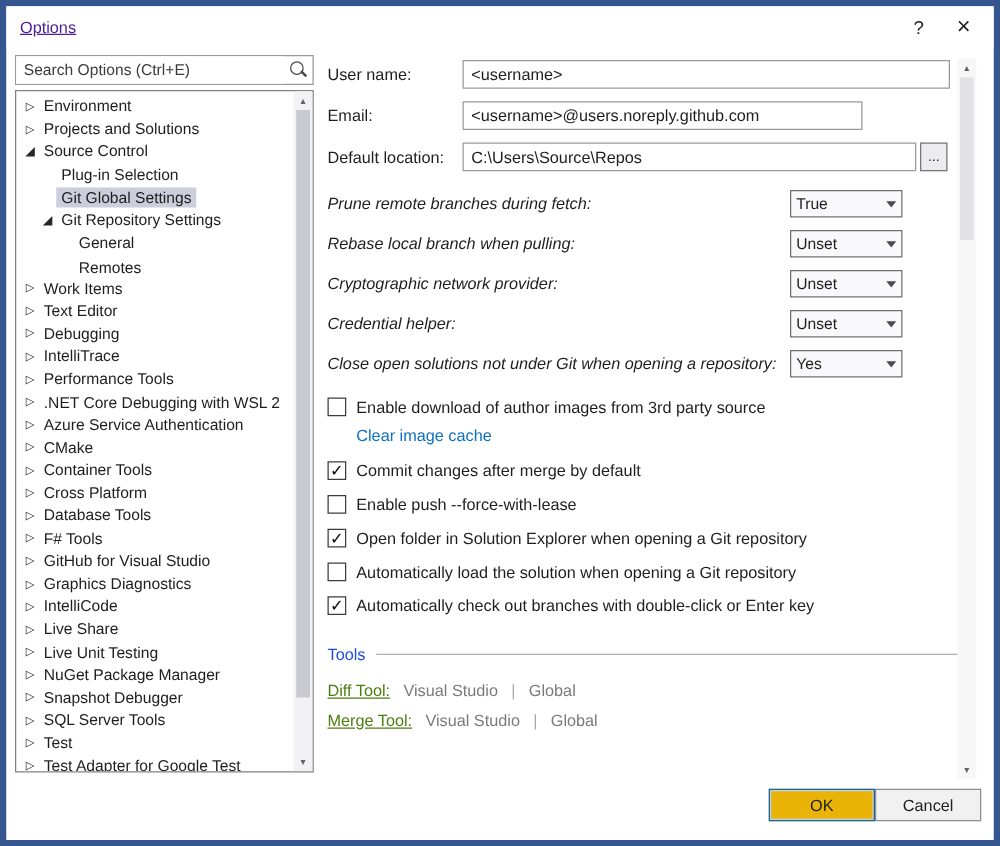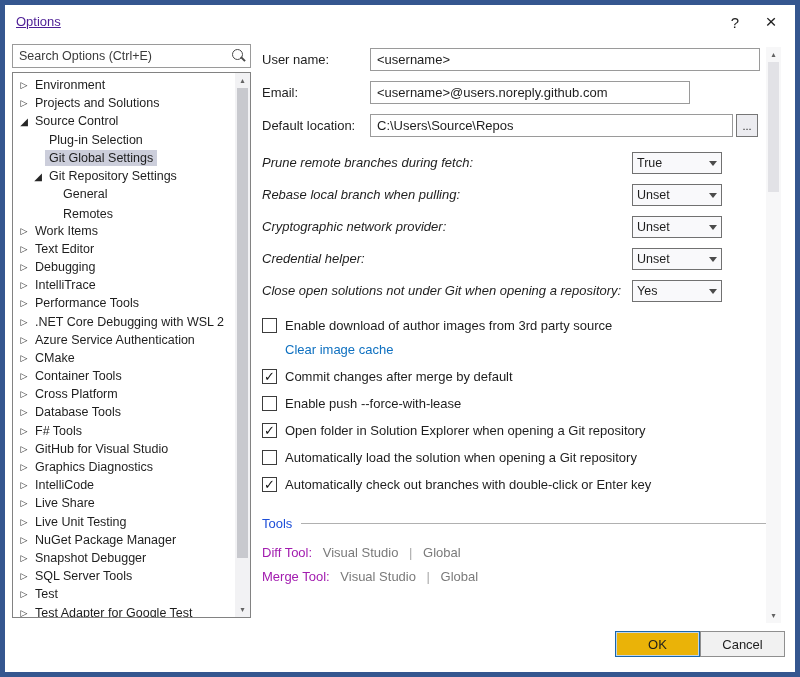--- a/index.html
+++ b/index.html
@@ -66,21 +66,21 @@
             display:flex; align-items:center; justify-content:center;
             font-size:13px; font-weight:700; color:#101010; line-height:13px; }
   .cb-label { font-size:13px; color:#1e1e1e; margin-left:8px; white-space:nowrap; }
   .link-row { margin:-4px 0 12px 23px; height:16px; }
   .link { font-size:13px; color:#0e70c0; }
 
   .tools-head { position:absolute; left:257px; right:25px; top:511px; display:flex; align-items:center; }
   .tools-title { font-size:13px; color:#1d4ed8; }
   .tools-rule { flex:1; margin-left:9px; border-top:1px solid #b0b0b0; height:0; }
   .tool-row { position:absolute; left:257px; font-size:13px; white-space:nowrap; }
-  .tool-label { color:#a21caf; }
+  .tool-label { color:#4d7c0f;text-decoration:underline; }
   .tool-val { color:#7a7a7a; margin-left:7px; }
   .tool-sep { color:#a8a8a8; margin-left:7px; }
 
   
   .content-sb { position:absolute; right:14px; top:42px; width:15px; height:576px; background:#f7f7f8; }
   .content-sb .sb-thumb { background:#e2e2e6; }
 
   
   .btn { position:absolute; top:626px; width:85px; height:26px; font-size:13px; color:#1e1e1e;
          display:flex; align-items:center; justify-content:center; }

